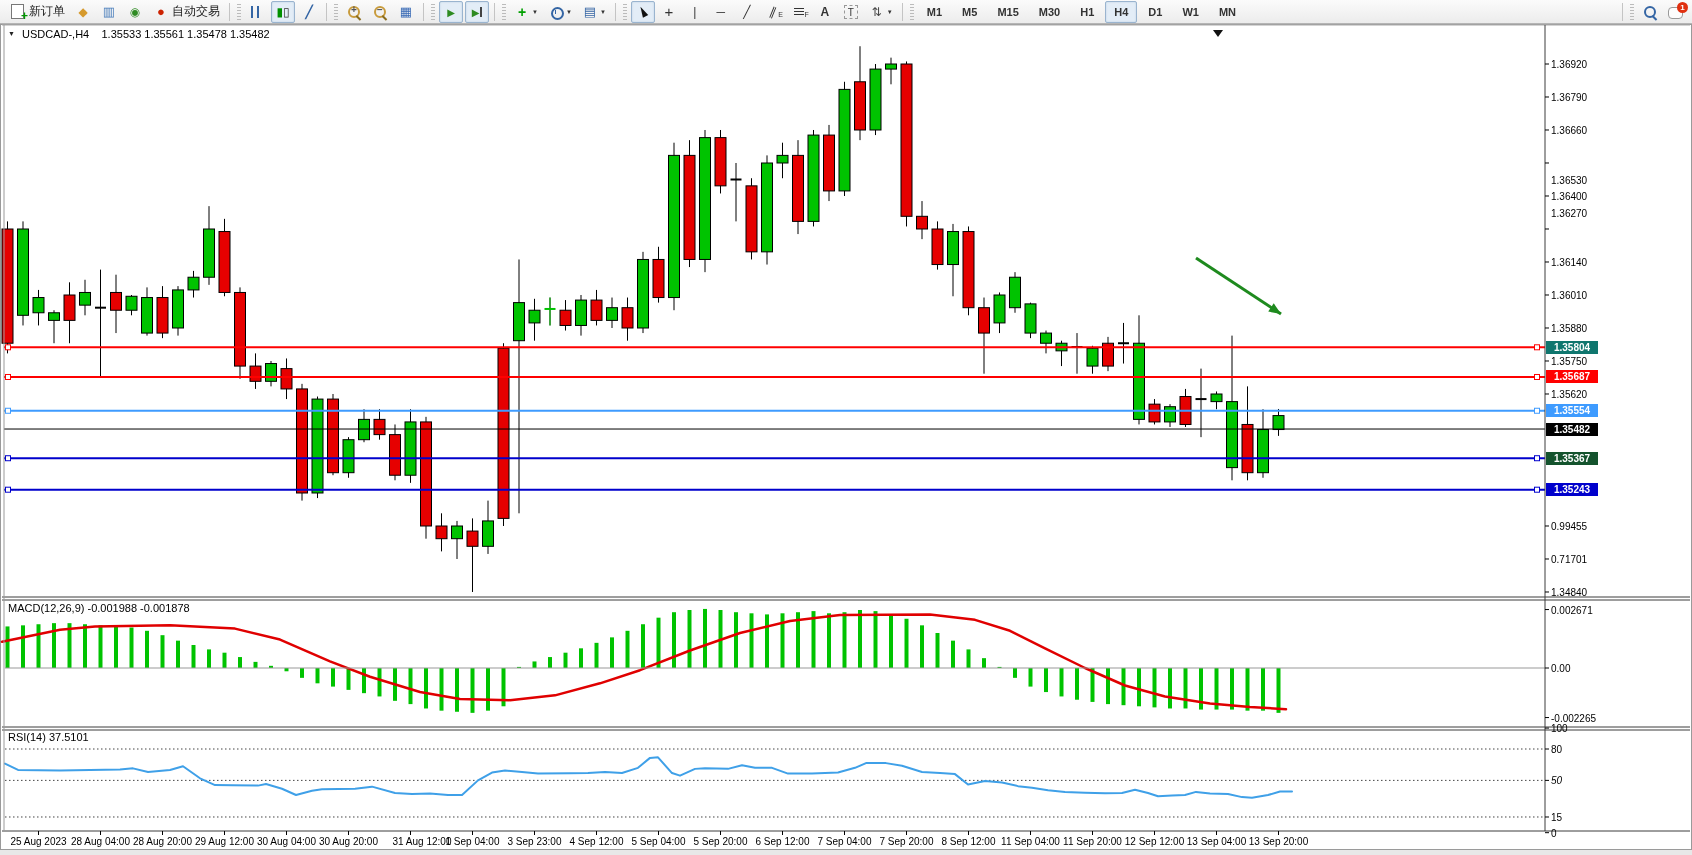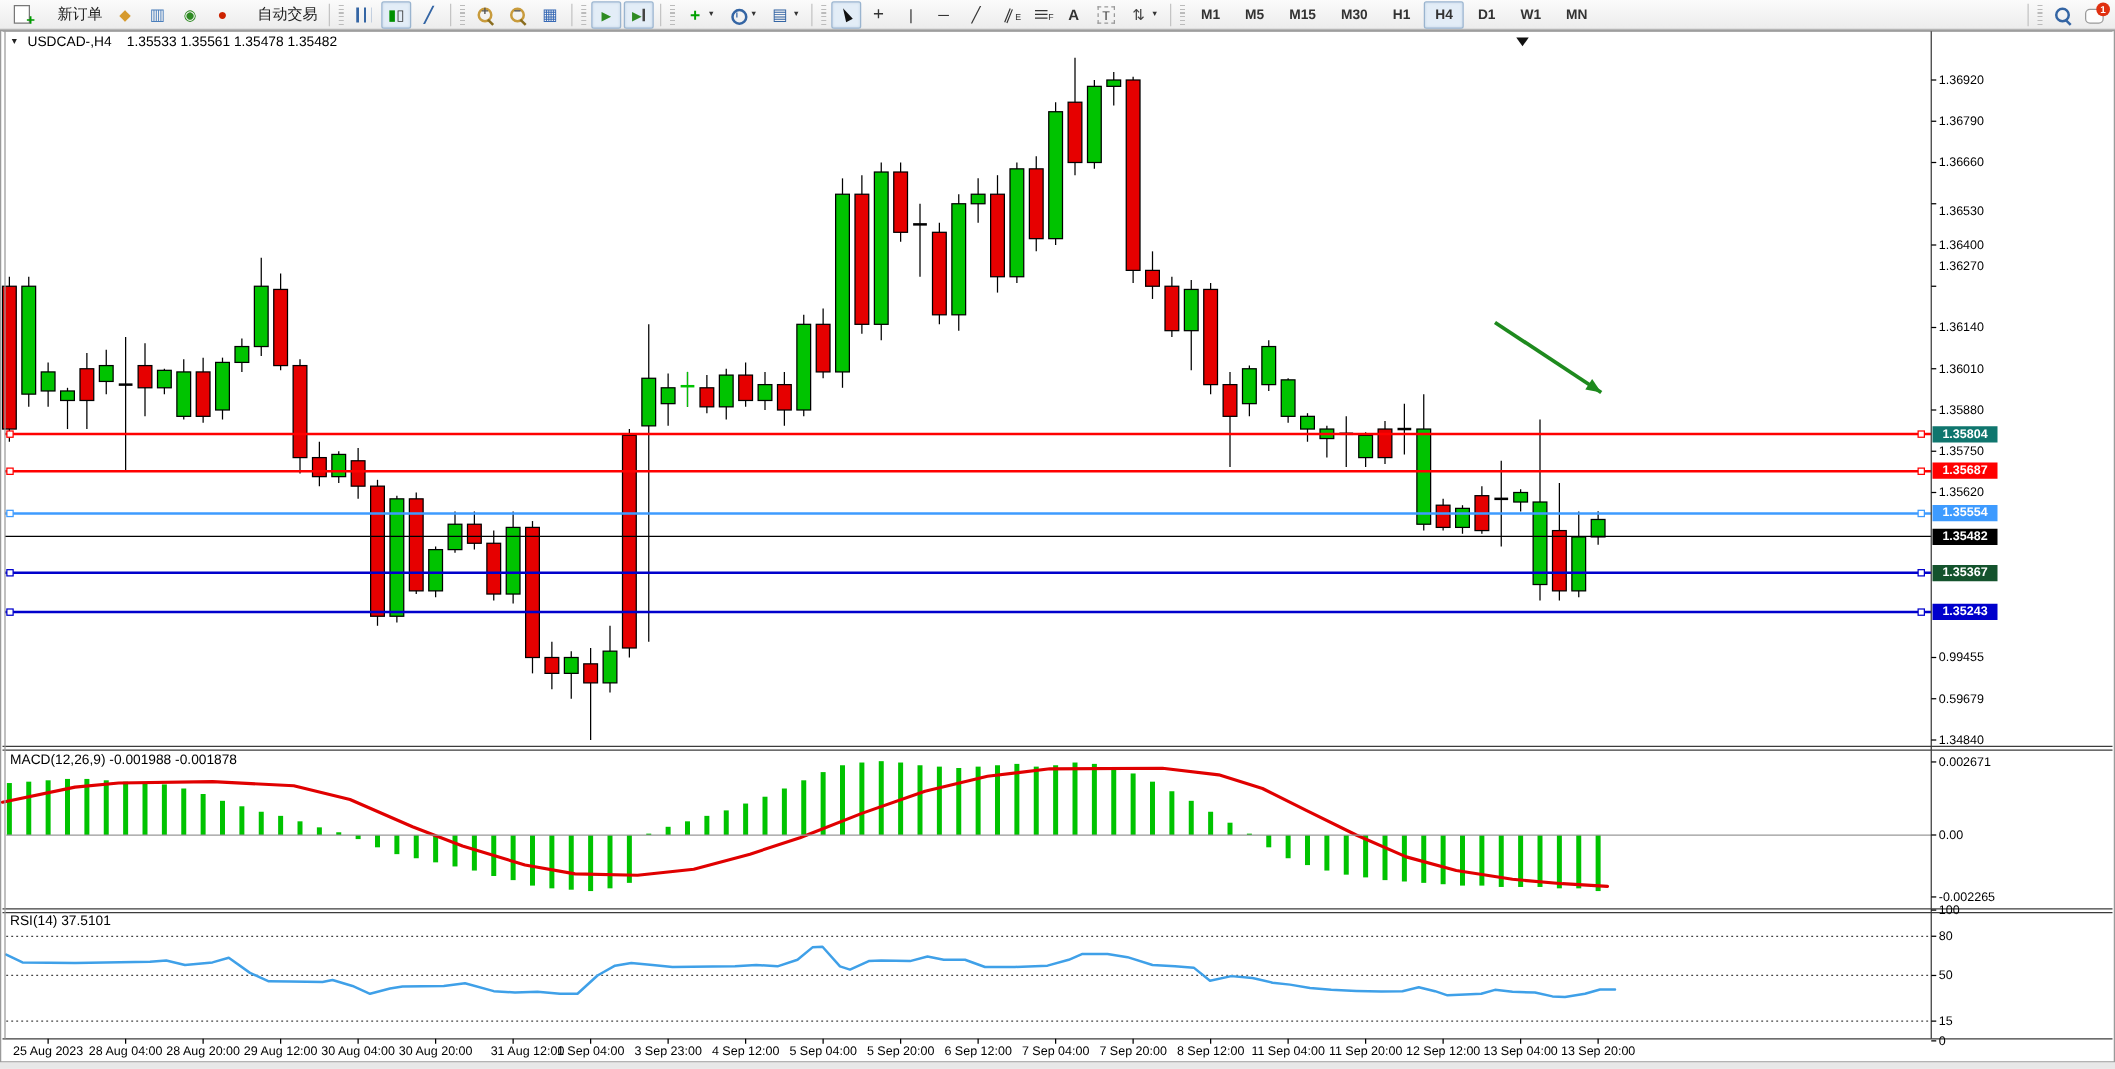--- a/index.html
+++ b/index.html
@@ -11,21 +11,21 @@
              background:linear-gradient(#fbfbfb,#ececec); border-bottom:1px solid #b5b5b5;
              display:flex; align-items:center; padding:0 4px; z-index:30; }
   .tb-group { display:flex; align-items:center; height:24px; }
   .tb-sep { width:1px; height:18px; background:#c4c4c4; margin:0 4px; }
   .grip { width:4px; height:16px; margin:0 3px;
           background:repeating-linear-gradient(180deg,#bbb 0 1px,transparent 1px 3px); }
   .tb-btn { display:flex; align-items:center; height:22px; padding:0 3px; margin:0 1px;
             border:1px solid transparent; border-radius:2px; background:transparent;
             font-family:"Liberation Sans", sans-serif; font-size:12px; color:#222; cursor:default; }
   .tb-btn.pressed { background:#e3edf7; border-color:#9ab4cf; box-shadow:inset 0 0 2px #b9cde0; }
-  .tb-btn .lbl { margin-left:20px; white-space:nowrap; }
+  .tb-btn .lbl { margin-left:3px; white-space:nowrap; }
   .tb-btn .caret { font-size:6px; margin-left:2px; color:#333; }
   .tf { font-weight:bold; font-size:11px; color:#333; padding:0 5px; }
   #toolbar .spacer { flex:1; }
 
   
   .ic { position:relative; display:inline-block; width:16px; height:16px; line-height:16px;
         text-align:center; font-size:12px; }
   .new-order-icon { width:13px; height:15px; border:1px solid #777; background:#fff; margin:0 2px; }
   .new-order-icon::after { content:"+"; position:absolute; right:-5px; bottom:-6px; color:#009a00;
         font-weight:bold; font-size:12px; }
@@ -592,37 +592,37 @@
   <span>&nbsp;&nbsp;</span>
   <span>1.35533 1.35561 1.35478 1.35482</span>
 </div>
 <div id="macd-title" class="overlay-label">MACD(12,26,9) -0.001988 -0.001878</div>
 <div id="rsi-title" class="overlay-label">RSI(14) 37.5101</div>
 
 <div id="price-axis">
     <div class="tick-label" style="top: 59px;">1.36920</div>
     <div class="tick-label" style="top: 92px;">1.36790</div>
     <div class="tick-label" style="top: 125px;">1.36660</div>
-    <div class="tick-label" style="top: 164px;">1.36530</div>
+    <div class="tick-label" style="top: 175px;">1.36530</div>
     <div class="tick-label" style="top: 191px;">1.36400</div>
     <div class="tick-label" style="top: 208px;">1.36270</div>
     <div class="tick-label" style="top: 257px;">1.36140</div>
     <div class="tick-label" style="top: 290px;">1.36010</div>
     <div class="tick-label" style="top: 323px;">1.35880</div>
     <div class="tick-label" style="top: 356px;">1.35750</div>
     <div class="tick-label" style="top: 389px;">1.35620</div>
     <div class="tick-label" style="top: 521px;">0.99455</div>
-    <div class="tick-label" style="top: 554px;">0.59679</div>
+    <div class="tick-label" style="top: 554px;">0.71701</div>
     <div class="tick-label" style="top: 587px;">1.34840</div>
     <div class="tick-label" style="top: 604.559px;">0.002671</div>
     <div class="tick-label" style="top: 663px;">0.00</div>
     <div class="tick-label" style="top: 712.558px;">-0.002265</div>
     <div class="tick-label" style="top: 723.08px;">100</div>
     <div class="tick-label" style="top: 744px;">80</div>
-    <div class="tick-label" style="top: 775.38px;">50</div>
+    <div class="tick-label" style="top: 775.38px; font-style: italic;">50</div>
     <div class="tick-label" style="top: 811.99px;">15</div>
     <div class="tick-label" style="top: 827.68px;">0</div>
     <div class="price-tag" style="top: 340.792px; background: #0f766e;">1.35804</div>
     <div class="price-tag" style="top: 370.492px; background: rgb(255, 0, 0);">1.35687</div>
     <div class="price-tag" style="top: 404.254px; background: rgb(62, 155, 255);">1.35554</div>
     <div class="price-tag" style="top: 422.531px; background: rgb(0, 0, 0);">1.35482</div>
     <div class="price-tag" style="top: 451.723px; background: #14532d;">1.35367</div>
     <div class="price-tag" style="top: 483.2px; background: rgb(0, 0, 204);">1.35243</div>
   </div>
 <div id="date-axis">

